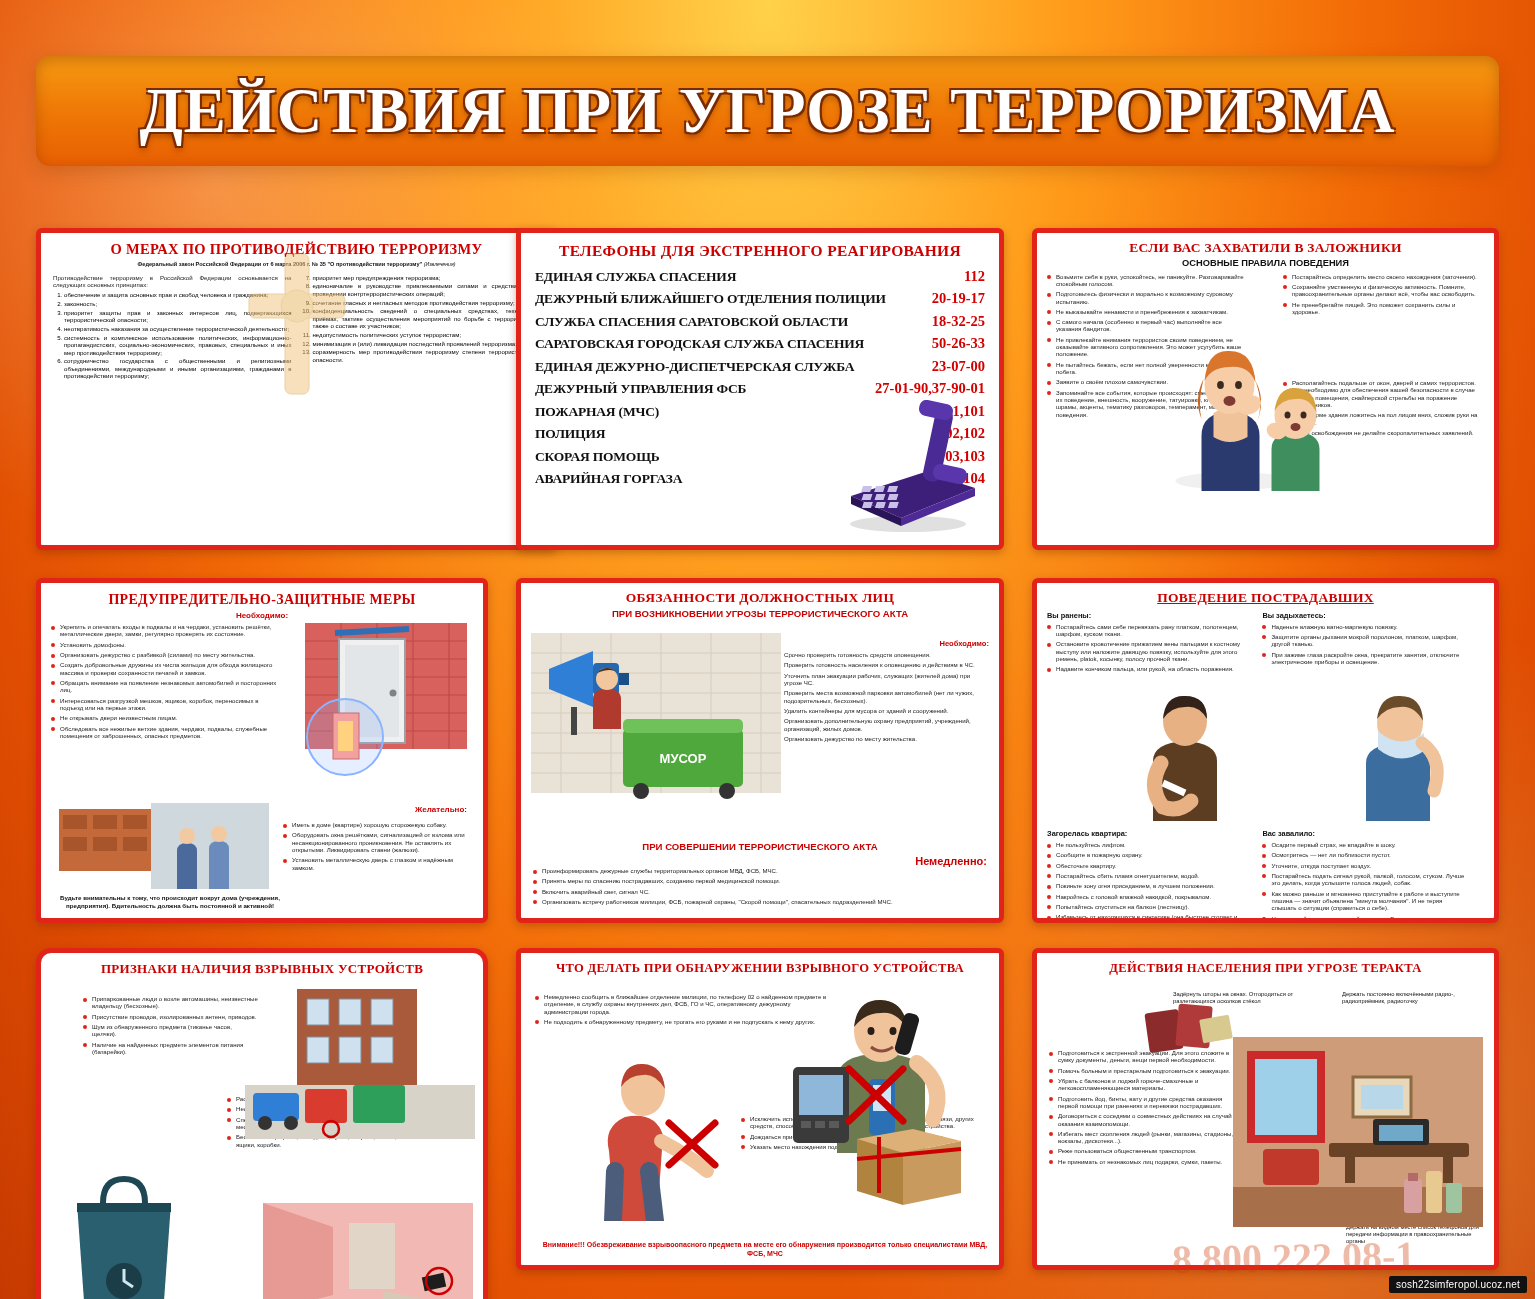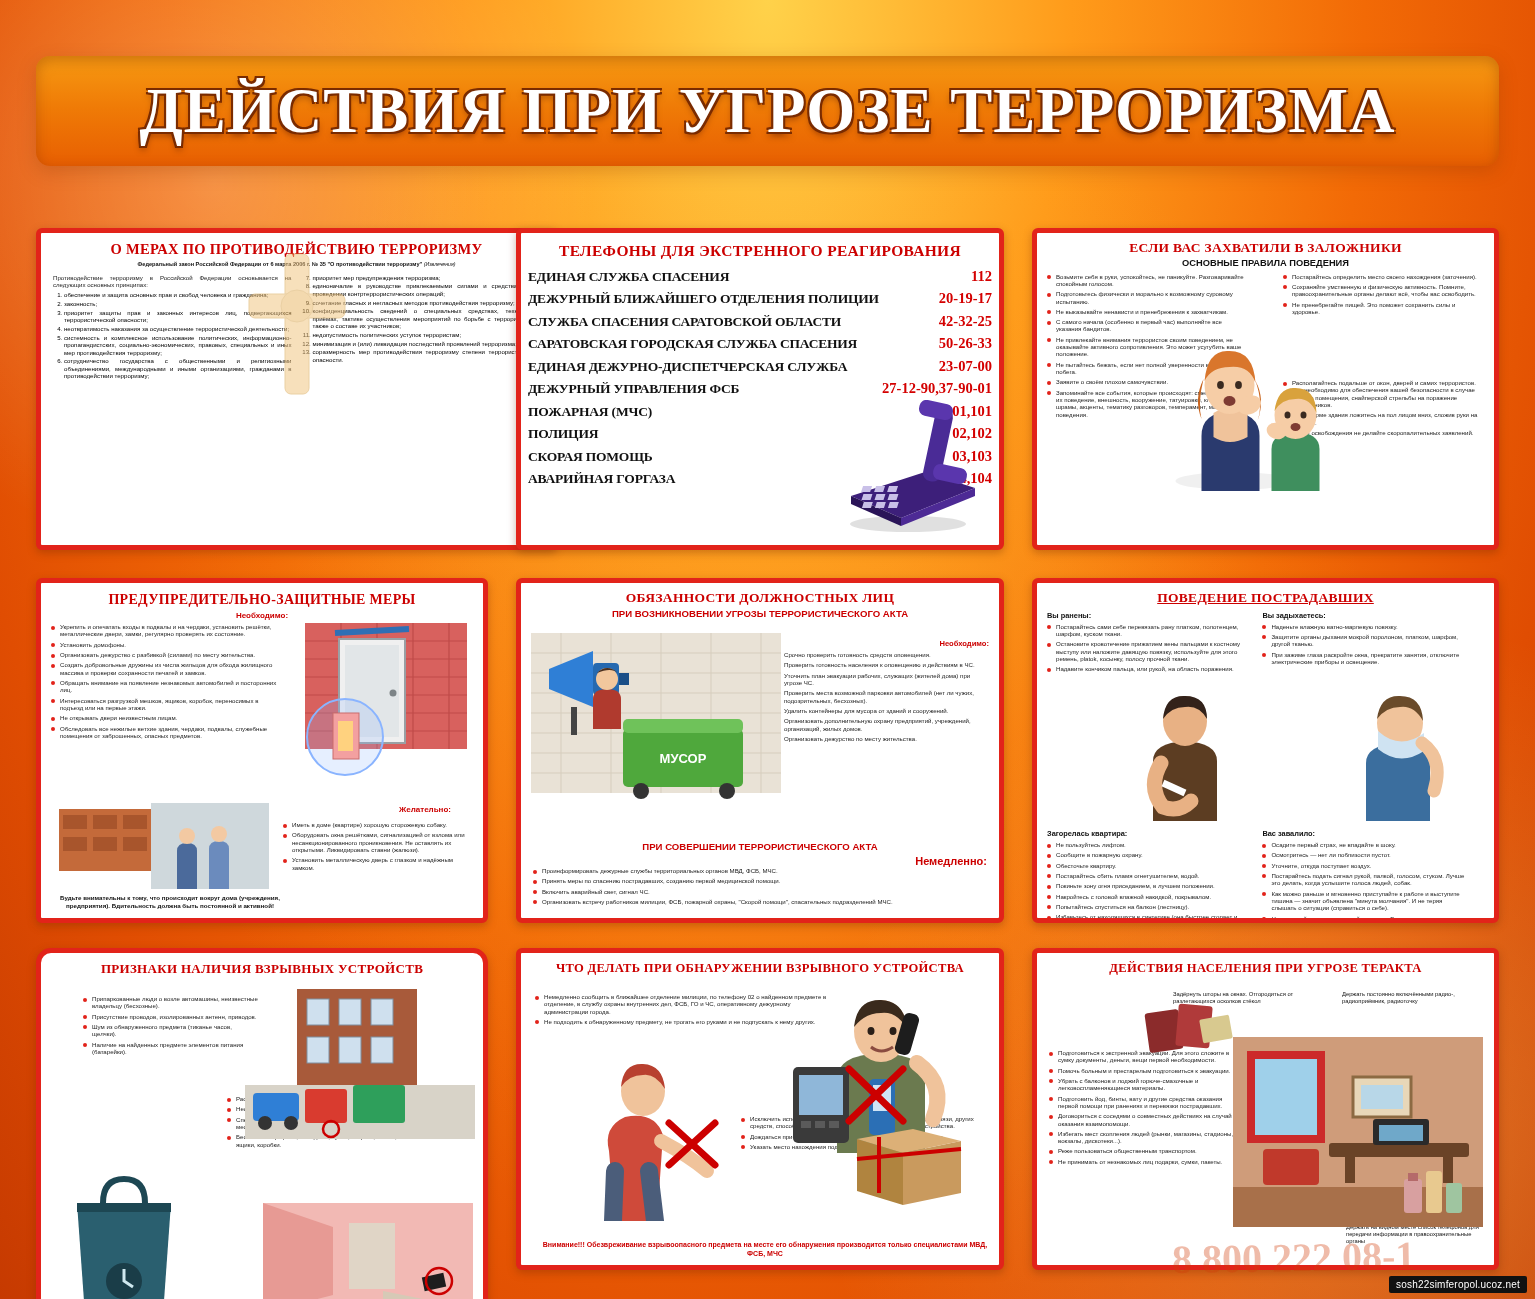--- a/index.html
+++ b/index.html
@@ -77,21 +77,21 @@
   .lawbody .col{flex:1;}
   .lawbody ol{margin:0;padding-left:11px;}
   .lawbody ol li{font-size:6.1px;line-height:1.2;margin-bottom:1.5px;text-align:justify;}
   .cross{
     position:absolute;left:50%;top:46%;transform:translate(-50%,-50%);
     width:120px;height:150px;opacity:.5;pointer-events:none;
   }
   
   #panel-phones{left:516px;top:228px;width:488px;height:322px;}
   #panel-phones .p-title{font-size:15.5px;margin:10px 8px 8px;}
-  .phone-list{padding:0 7px;}
+  .phone-list{padding:0 14px;}
   .phrow{display:flex;align-items:baseline;justify-content:space-between;margin-bottom:5.5px;}
   .phname{
     font-family:"Liberation Serif", serif;font-weight:bold;
     font-size:13.5px;color:#111;letter-spacing:-.2px;
   }
   .phnum{
     font-family:"Liberation Serif", serif;font-weight:bold;
     font-size:14.5px;color:#d40000;white-space:nowrap;margin-left:8px;
   }
   .telimg{position:absolute;right:16px;bottom:10px;width:150px;height:135px;}
@@ -202,33 +202,33 @@
     <div class="phrow">
       <span class="phname">ЕДИНАЯ СЛУЖБА СПАСЕНИЯ</span>
       <span class="phnum">112</span>
     </div>
     <div class="phrow">
       <span class="phname">ДЕЖУРНЫЙ БЛИЖАЙШЕГО ОТДЕЛЕНИЯ ПОЛИЦИИ</span>
       <span class="phnum">20-19-17</span>
     </div>
     <div class="phrow">
       <span class="phname">СЛУЖБА СПАСЕНИЯ САРАТОВСКОЙ ОБЛАСТИ</span>
-      <span class="phnum">42-32-25</span>
+      <span class="phnum">18-32-25</span>
     </div>
     <div class="phrow">
       <span class="phname">САРАТОВСКАЯ ГОРОДСКАЯ СЛУЖБА СПАСЕНИЯ</span>
       <span class="phnum">50-26-33</span>
     </div>
     <div class="phrow">
       <span class="phname">ЕДИНАЯ ДЕЖУРНО-ДИСПЕТЧЕРСКАЯ СЛУЖБА</span>
       <span class="phnum">23-07-00</span>
     </div>
     <div class="phrow">
       <span class="phname">ДЕЖУРНЫЙ  УПРАВЛЕНИЯ ФСБ</span>
-      <span class="phnum">27-12-90,37-90-01</span>
+      <span class="phnum">27-01-90,37-90-01</span>
     </div>
     <div class="phrow">
       <span class="phname">ПОЖАРНАЯ  (МЧС)</span>
       <span class="phnum">01,101</span>
     </div>
     <div class="phrow">
       <span class="phname">ПОЛИЦИЯ</span>
       <span class="phnum">02,102</span>
     </div>
     <div class="phrow">
@@ -340,21 +340,21 @@
       <path d="M58 6v126M94 6v126M130 6v126M166 6v126"></path>
     </g>
     <rect x="56" y="22" width="66" height="104" fill="#f0f0f0" stroke="#9aa0a4" stroke-width="2"></rect>
     <rect x="62" y="28" width="54" height="92" fill="#e2e6e8"></rect>
     <circle cx="110" cy="76" r="3.5" fill="#7d8487"></circle>
     <path d="M52 16 L126 12" stroke="#2f6fb5" stroke-width="6" fill="none"></path>
     <circle cx="62" cy="120" r="38" fill="rgba(140,180,255,.22)" stroke="#8ab4ff" stroke-width="2"></circle>
     <rect x="50" y="96" width="26" height="46" fill="#f3a0a0" stroke="#c96c6c"></rect>
     <rect x="55" y="104" width="15" height="30" fill="#ffd27f"></rect>
   </svg>
-  <div class="wish-lbl" style="position:absolute;right:32px;top:222px;width:180px;">Желательно:</div>
+  <div class="wish-lbl" style="position:absolute;right:16px;top:222px;width:180px;">Желательно:</div>
   <div style="position:absolute;right:10px;top:238px;width:190px;">
     <ul class="bul">
       <li>Иметь в доме (квартире) хорошую сторожевую собаку.</li>
       <li>Оборудовать окна решётками, сигнализацией от взлома или несанкционированного проникновения. Не оставлять их открытыми. Ликвидировать ставни (жалюзи).</li>
       <li>Установить металлическую дверь с глазком и надёжным замком.</li>
     </ul>
   </div>
   <svg style="position:absolute;left:18px;top:220px;width:210px;height:86px;" viewBox="0 0 210 86">
     <rect x="0" y="6" width="92" height="62" fill="#c46a3a"></rect>
     <g fill="#a8552c">

